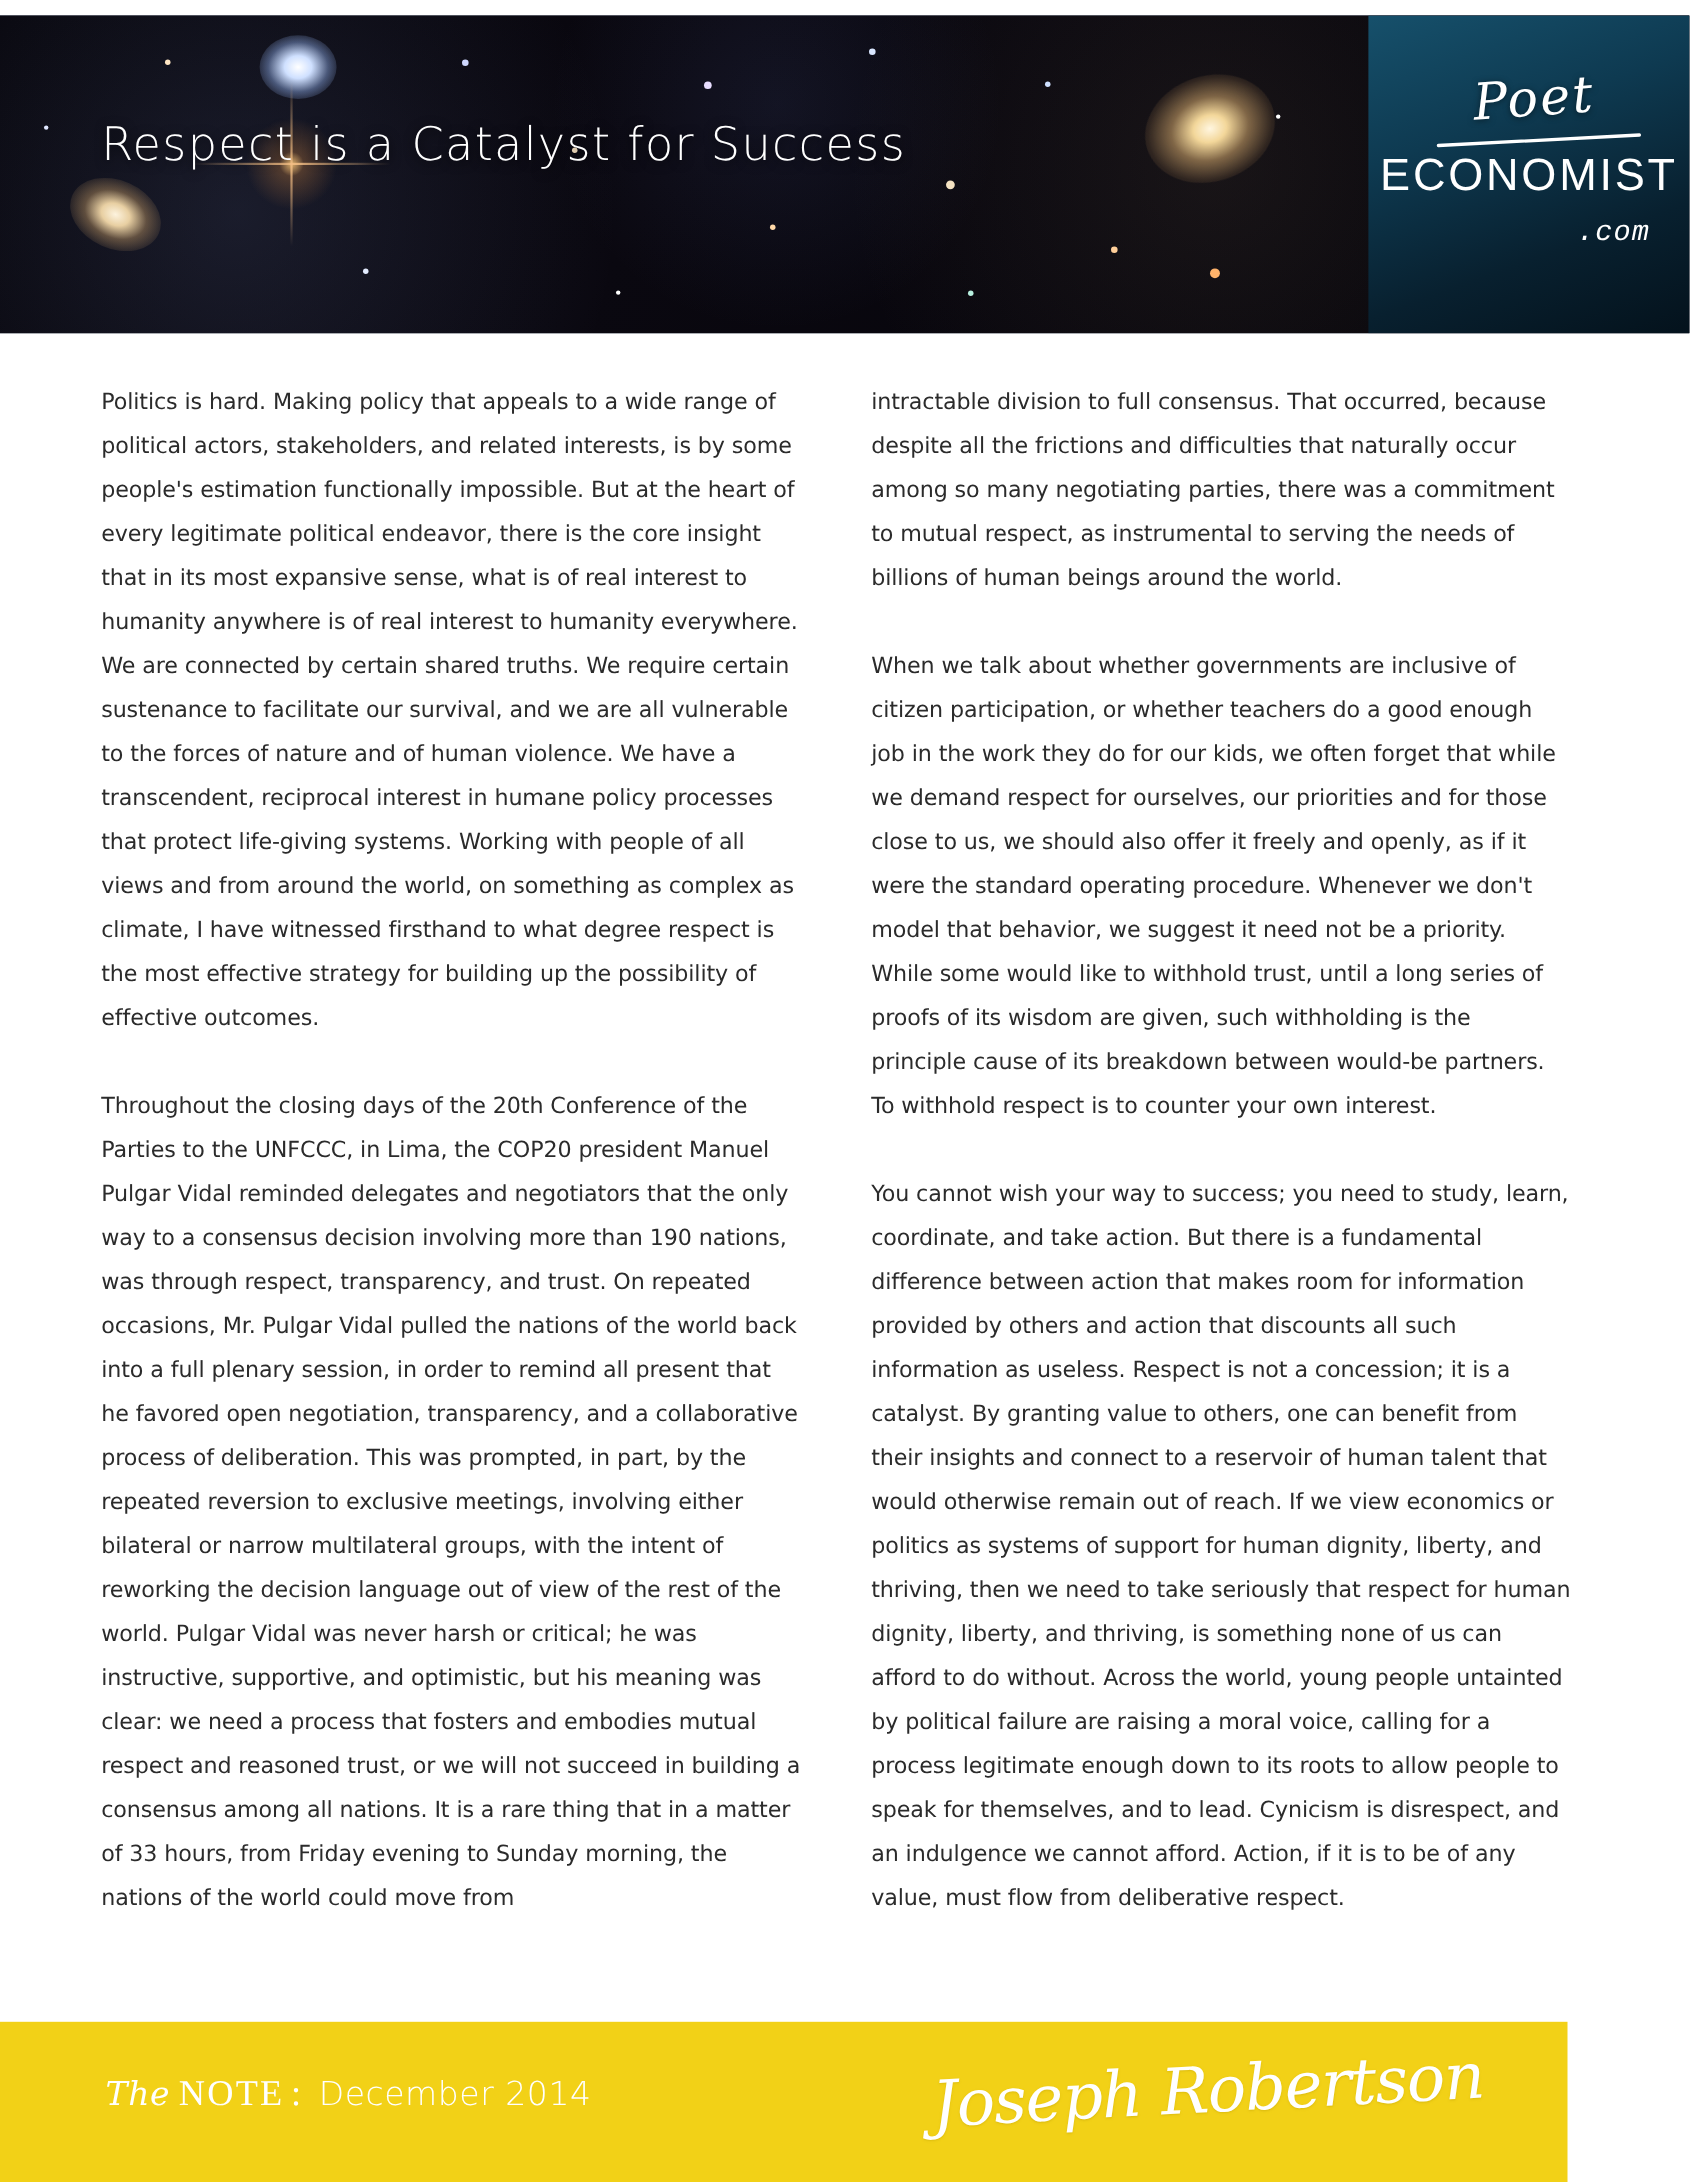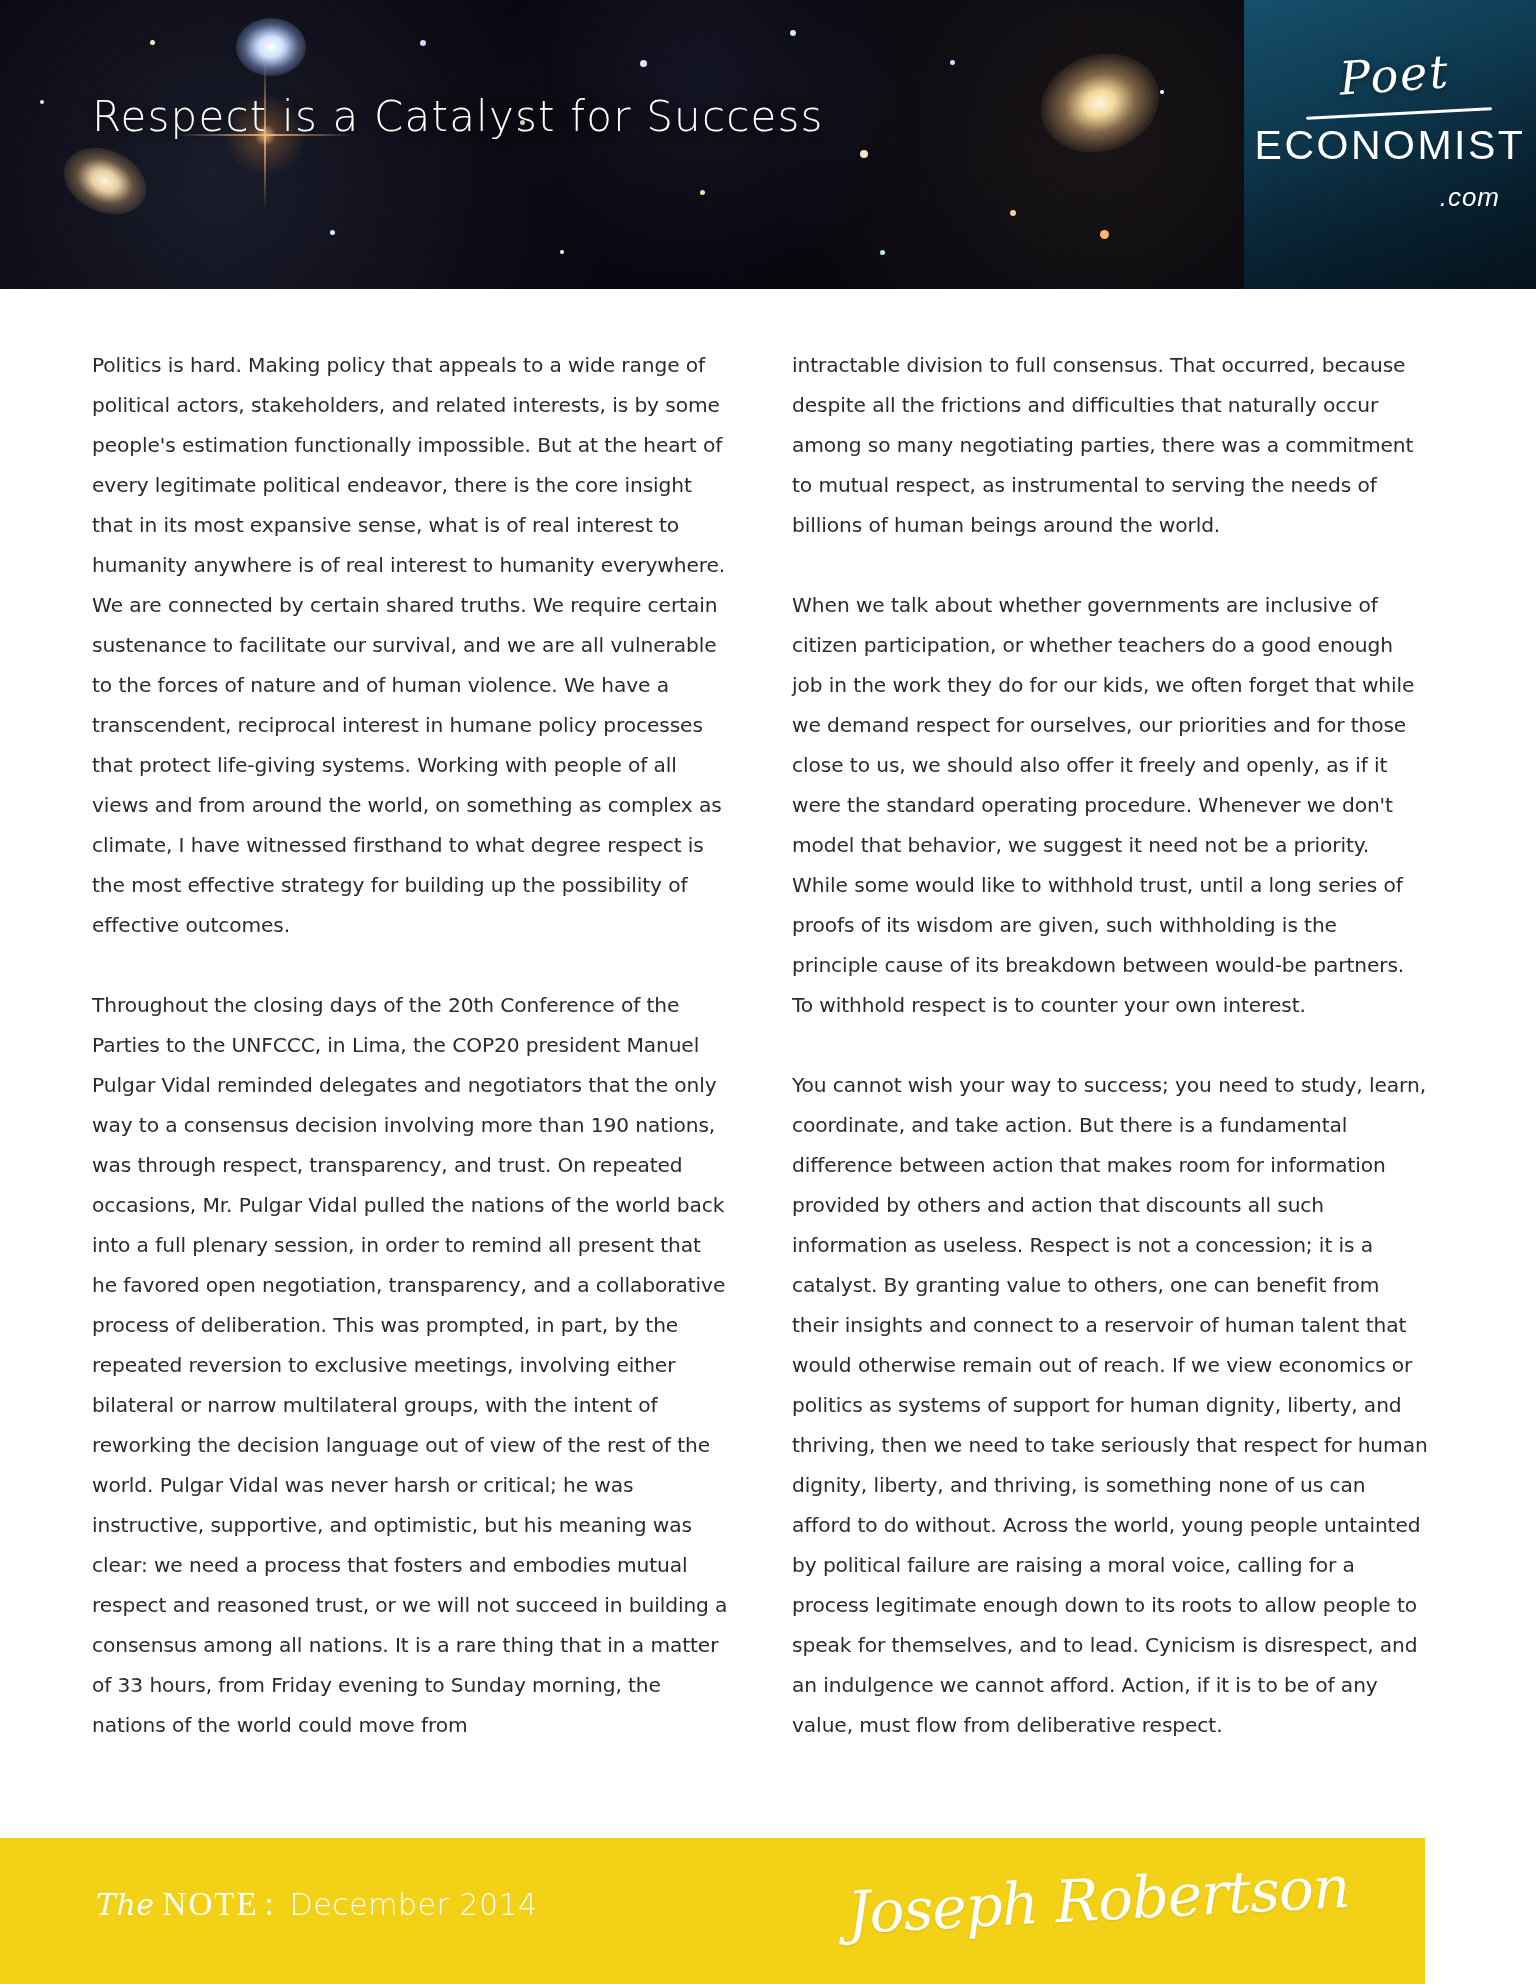--- a/index.html
+++ b/index.html
@@ -12,21 +12,21 @@
     height: 1984px;
     position: relative;
     font-family: "Liberation Sans", sans-serif;
     overflow: hidden;
   }
 
   
   .banner {
     position: absolute;
     left: 0;
-    top: 0;
+    top: 14px;
     width: 1536px;
     height: 289px;
     background: #0f172a;
     overflow: hidden;
   }
   .starfield {
     position: absolute;
     inset: 0;
     background:
       radial-gradient(circle at 14% 62%, rgba(120,140,200,0.16) 0%, rgba(0,0,0,0) 26%),
@@ -142,21 +142,21 @@
     font-weight: 300;
     font-size: 41px;
     letter-spacing: 2.5px;
     white-space: nowrap;
   }
   .logo-com {
     position: absolute;
     right: 36px;
     top: 182px;
     color: #ffffff;
-    font-family: Liberation Sans, sans-serif;
+    font-family: Liberation Mono, monospace;
     font-style: italic;
     font-size: 26px;
     letter-spacing: 1px;
   }
 
   
   .article {
     position: absolute;
     left: 92px;
     top: 345px;

